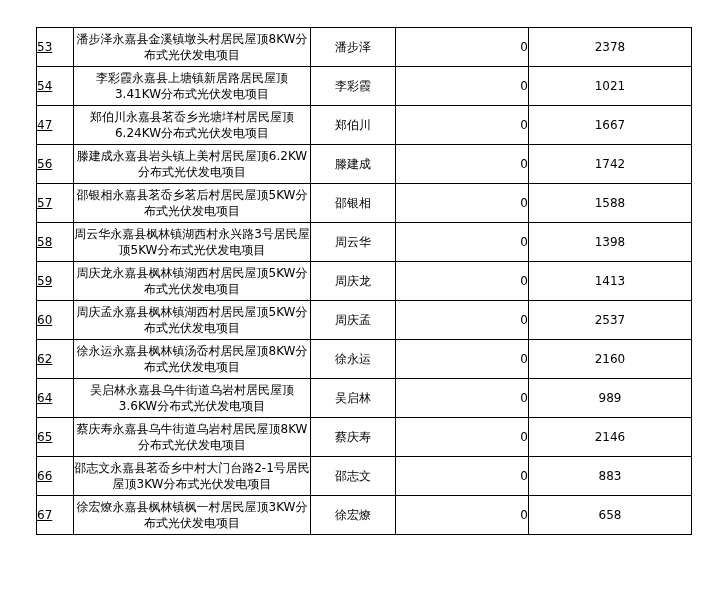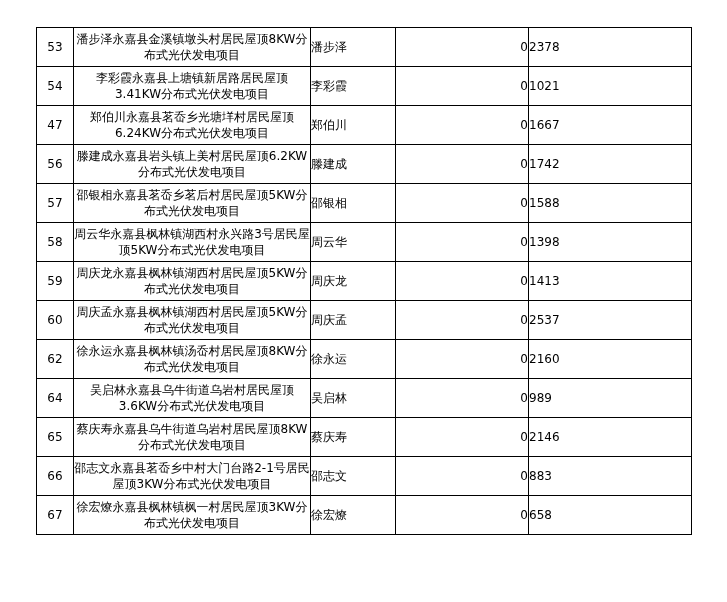--- a/index.html
+++ b/index.html
@@ -35,41 +35,41 @@
     font-size: 12px;
     line-height: 16px;
   }
   col.c-index { width: 37px; }
   col.c-project { width: 237px; }
   col.c-name { width: 85px; }
   col.c-zero { width: 133px; }
   col.c-amount { width: 163px; }
 
   td.index {
-    text-align: center;
     font-size: 13px;
+    text-decoration: underline;
   }
   td.project {
     text-align: center;
     padding: 2px 5px;
     font-size: 12px;
     line-height: 17px;
     margin-left: 6px;
   }
   td.name {
-    text-align: left;
+    text-align: center;
     font-size: 12.5px;
   }
   td.zero {
     text-align: right;
     padding-right: 7px;
     font-size: 12.5px;
   }
   td.amount {
-    text-align: left;
+    text-align: center;
     padding-right: 7px;
     font-size: 12.5px;
   }
   tr.r2 td { height: 38px; }
 </style>
 </head>
 <body>
 
 <div class="page">
   <table class="grid">

